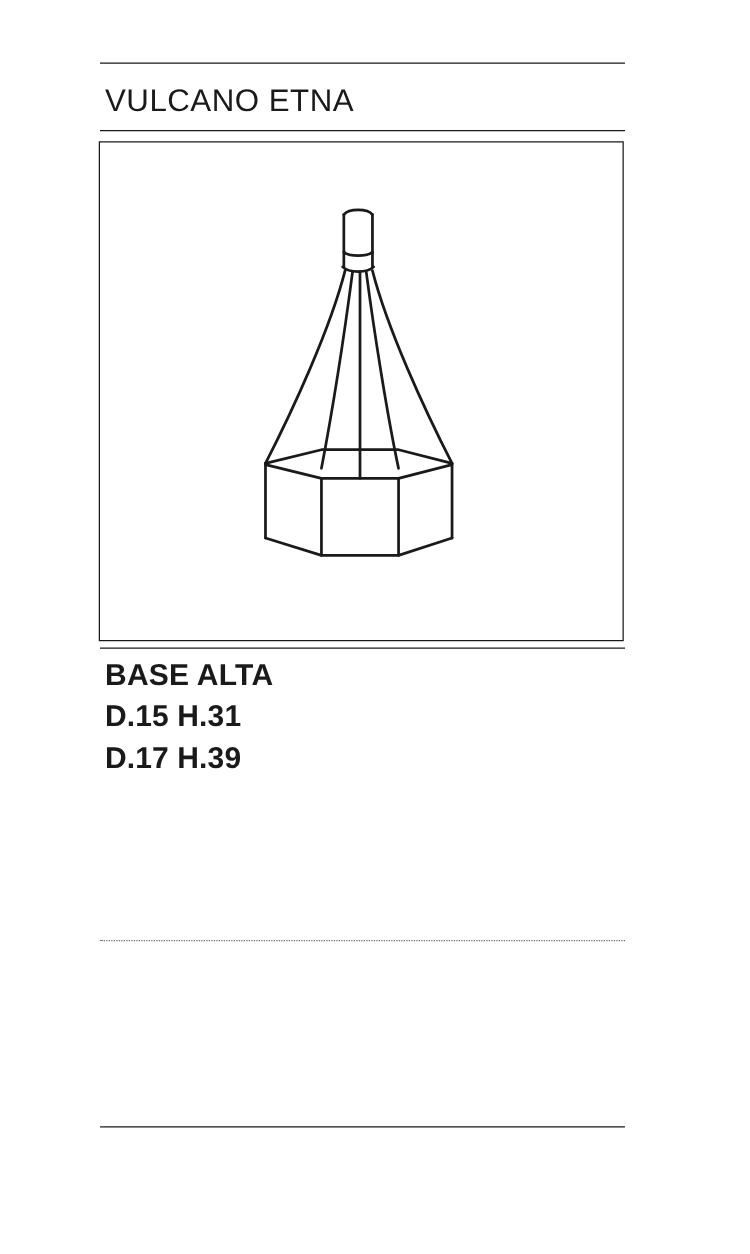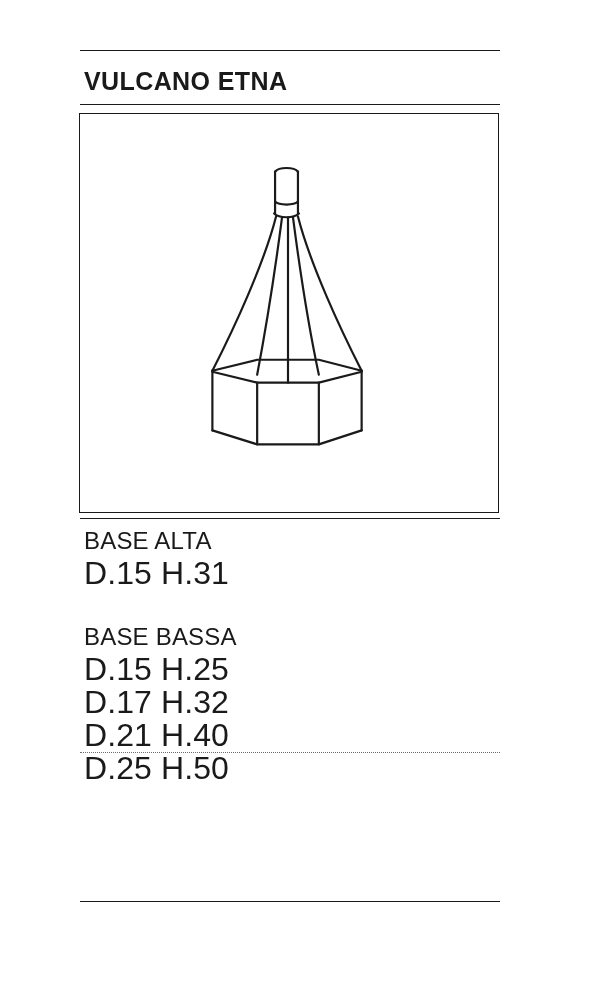--- a/index.html
+++ b/index.html
@@ -41,21 +41,21 @@
     height: 0;
     border-top: 1px dotted #6e6e6e;
     top: 752px;
   }
 
   .title {
     position: absolute;
     left: 84px;
     top: 66px;
     font-size: 25px;
-    font-weight: 700;
+    font-weight: 400;
     letter-spacing: 0.4px;
     line-height: 30px;
     white-space: nowrap;
   }
 
   .figure-box {
     position: absolute;
     left: 79px;
     top: 113px;
     width: 420px;
@@ -71,28 +71,28 @@
   }
 
   .specs {
     position: absolute;
     left: 84px;
     top: 524px;
     width: 420px;
   }
   .group-heading {
     font-size: 24px;
-    font-weight: 400;
+    font-weight: 700;
     line-height: 33px;
     letter-spacing: 0.2px;
     white-space: nowrap;
   }
   .spec-line {
-    font-size: 32px;
-    font-weight: 400;
+    font-size: 24px;
+    font-weight: 700;
     line-height: 33px;
     letter-spacing: 0.1px;
     white-space: nowrap;
   }
   .group-gap {
     height: 30px;
   }
 </style>
 </head>
 <body>
@@ -137,31 +137,25 @@
     </svg>
   </div>
 
   <div class="rule rule-under-figure"></div>
 
   <div class="specs">
 
     <div>
       <div class="group-heading">BASE ALTA</div>
       <div class="spec-line">D.15 H.31</div>
+      <div class="spec-line">D.17 H.39</div>
     </div>
 
     <div class="group-gap"></div>
 
-    <div>
-      <div class="group-heading">BASE BASSA</div>
-      <div class="spec-line">D.15 H.25</div>
-      <div class="spec-line">D.17 H.32</div>
-      <div class="spec-line">D.21 H.40</div>
-      <div class="spec-line">D.25 H.50</div>
-    </div>
 
   </div>
 
   <div class="rule-dotted"></div>
 
   <div class="rule rule-bottom"></div>
 
 </div>
 
 </body></html>

